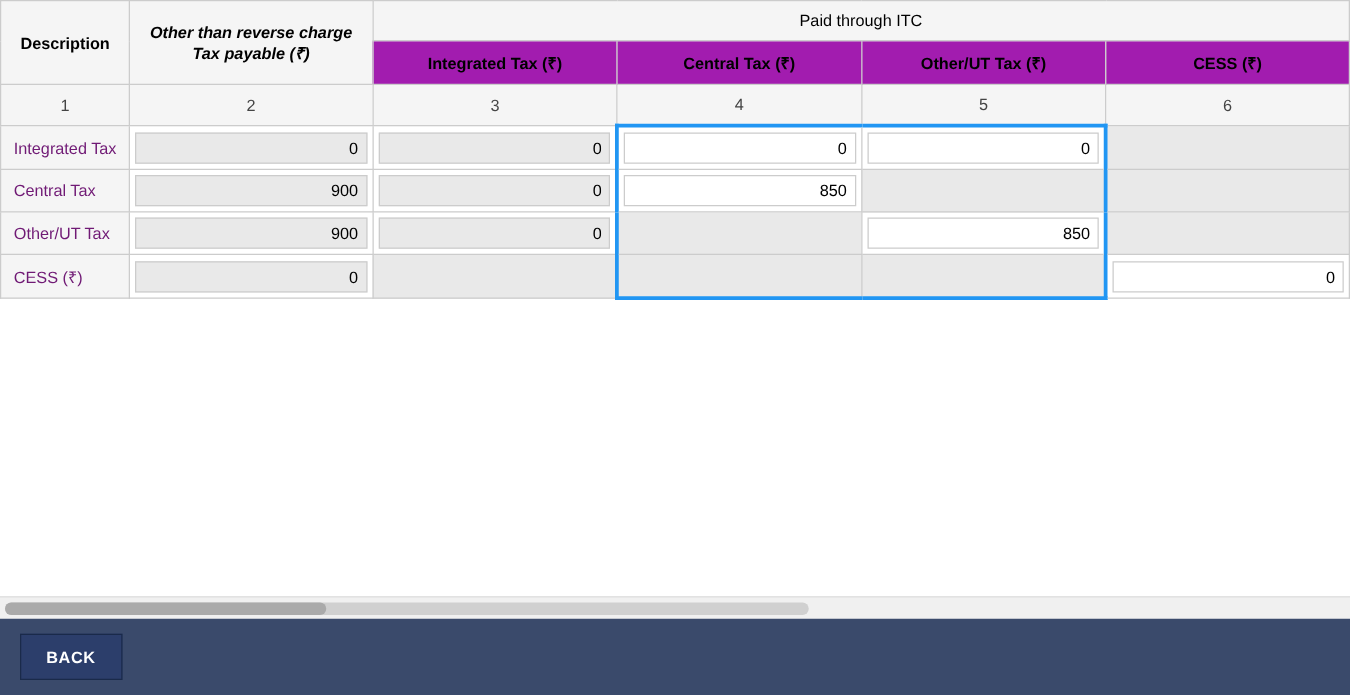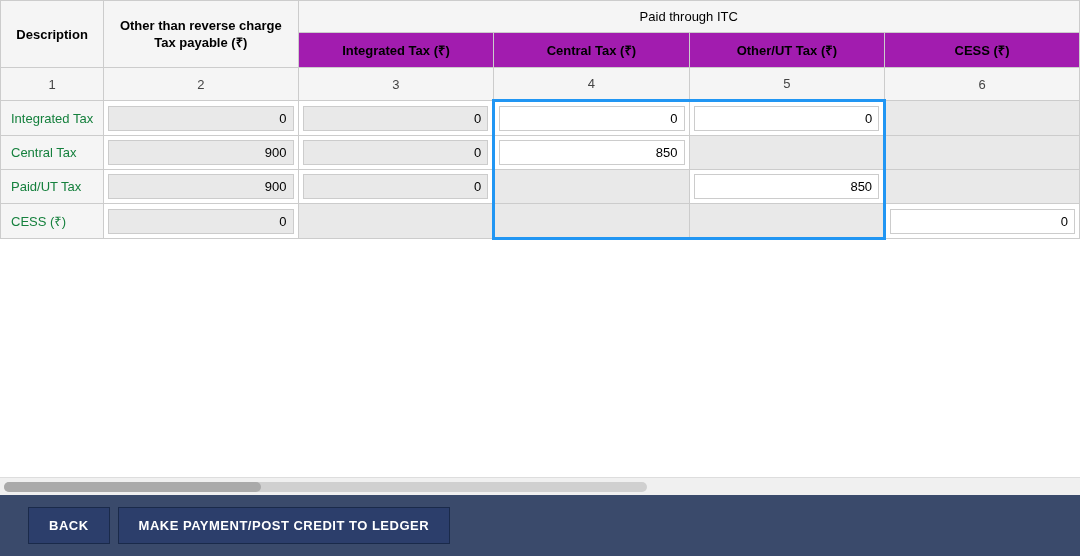--- a/index.html
+++ b/index.html
@@ -96,23 +96,23 @@
       height: 100%;
       background: #aaa;
       border-radius: 5px;
       position: absolute;
       left: 0;
     }
 
     
     .bottom-bar {
       background: #3a4a6b;
-      padding: 12px 28px;
+      padding: 12px 16px;
       display: flex;
-      gap: 8px;
+      gap: 20px;
       align-items: center;
     }
 
     .btn {
       padding: 10px 20px;
       font-size: 13px;
       font-weight: bold;
       border: none;
       cursor: pointer;
       letter-spacing: 0.5px;
@@ -129,33 +129,33 @@
       background: #f5f5f5;
       font-weight: normal;
       color: #444;
     }
 
     .row-label {
       background: #f5f5f5;
       text-align: left;
       white-space: nowrap;
       font-size: 13px;
-      color: #15803d;
+      color: #701a75;
     }
   </style>
 </head>
 <body>
 
 <div class="table-container">
   <table>
     <thead>
 
       <tr class="header-main">
         <th rowspan="2">Description</th>
-        <th rowspan="2" style="max-width:150px;">Other than reverse charge Tax payable (₹)</th>
+        <th rowspan="2" style="max-width:150px;font-style:italic;">Other than reverse charge Tax payable (₹)</th>
         <th colspan="4" class="paid-through-itc-header">Paid through ITC</th>
       </tr>
 
       <tr>
         <th>Integrated Tax (₹)</th>
         <th>Central Tax (₹)</th>
         <th>Other/UT Tax (₹)</th>
         <th>CESS (₹)</th>
       </tr>
 
@@ -179,21 +179,21 @@
         </tr>
         <tr>
           <td class="row-label">Central Tax</td>
           <td style="padding: 4px;"><input type="text" class="input-readonly" value="900" style="width: 100%; text-align: right;"></td>
           <td style="padding: 4px;"><input type="text" class="input-readonly" value="0" style="width: 100%; text-align: right;"></td>
           <td style="padding: 4px; border-width: 1px 1px 1px 3px; border-style: solid; border-color: rgb(204, 204, 204) rgb(204, 204, 204) rgb(204, 204, 204) rgb(33, 150, 243);"><input type="text" class="input-field" value="850" style="width: 100%; text-align: right;"></td>
           <td style="padding: 4px; border-width: 1px 3px 1px 1px; border-style: solid; border-color: rgb(204, 204, 204) rgb(33, 150, 243) rgb(204, 204, 204) rgb(204, 204, 204); background-color: rgb(233, 233, 233);"></td>
           <td class="cell-empty" style="padding: 4px;"></td>
         </tr>
         <tr>
-          <td class="row-label">Paid/UT Tax</td>
+          <td class="row-label">Other/UT Tax</td>
           <td style="padding: 4px;"><input type="text" class="input-readonly" value="900" style="width: 100%; text-align: right;"></td>
           <td style="padding: 4px;"><input type="text" class="input-readonly" value="0" style="width: 100%; text-align: right;"></td>
           <td style="padding: 4px; border-width: 1px 1px 1px 3px; border-style: solid; border-color: rgb(204, 204, 204) rgb(204, 204, 204) rgb(204, 204, 204) rgb(33, 150, 243); background-color: rgb(233, 233, 233);"></td>
           <td style="padding: 4px; border-width: 1px 3px 1px 1px; border-style: solid; border-color: rgb(204, 204, 204) rgb(33, 150, 243) rgb(204, 204, 204) rgb(204, 204, 204);"><input type="text" class="input-field" value="850" style="width: 100%; text-align: right;"></td>
           <td class="cell-empty" style="padding: 4px;"></td>
         </tr>
         <tr>
           <td class="row-label">CESS (₹)</td>
           <td style="padding: 4px;"><input type="text" class="input-readonly" value="0" style="width: 100%; text-align: right;"></td>
           <td class="cell-empty" style="padding: 4px;"></td>
@@ -206,14 +206,13 @@
 </div>
 
 <div class="scrollbar-area">
   <div class="scrollbar-track">
     <div class="scrollbar-thumb"></div>
   </div>
 </div>
 
 <div class="bottom-bar">
   <button class="btn btn-dark">BACK</button>
-  <button class="btn btn-dark">MAKE PAYMENT/POST CREDIT TO LEDGER</button>
 </div>
 
 </body></html>

